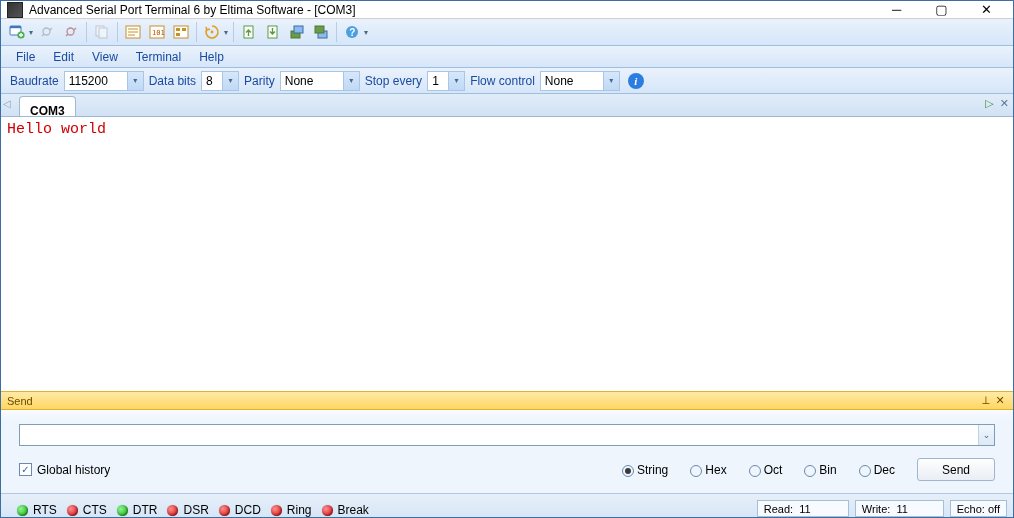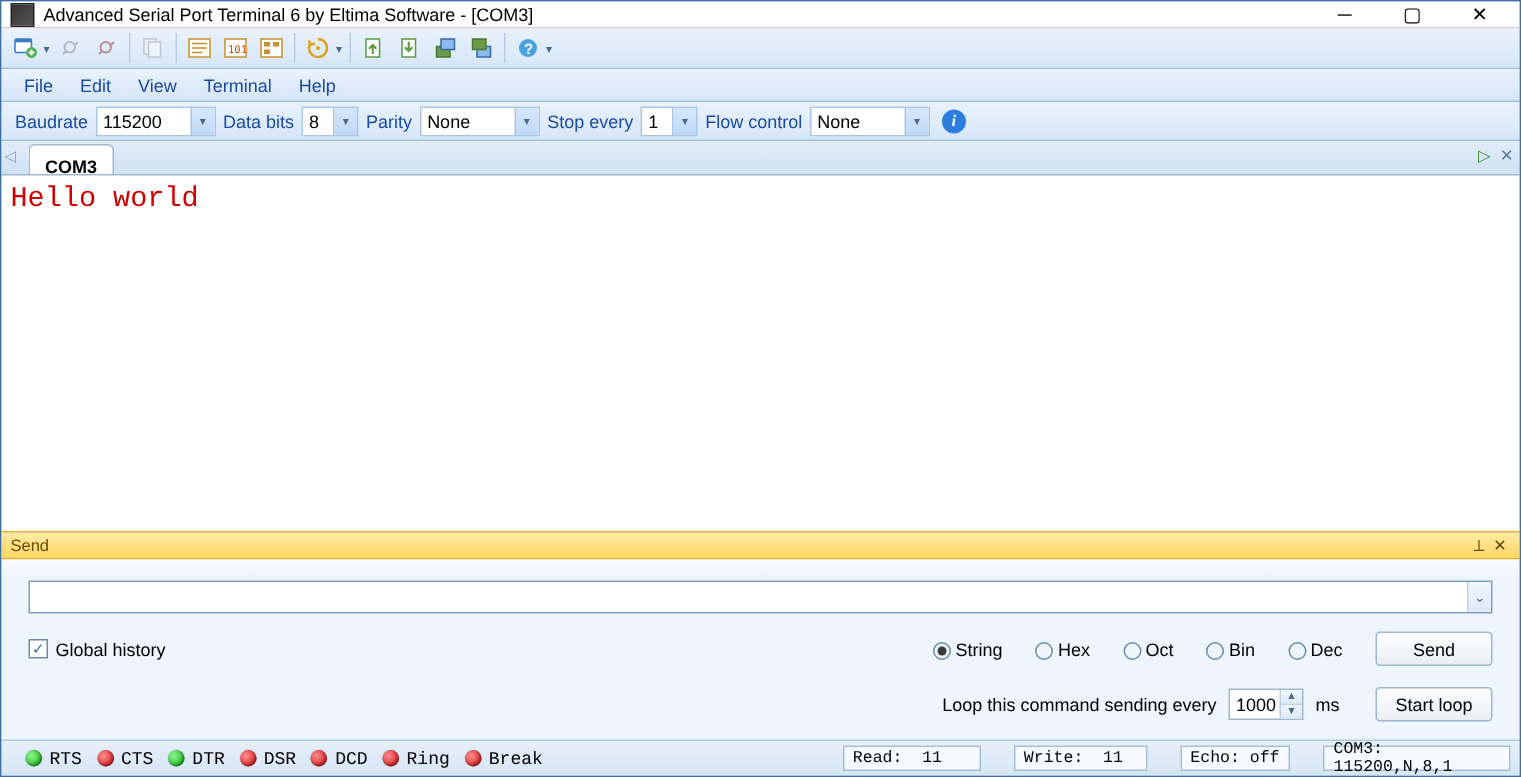--- a/index.html
+++ b/index.html
@@ -32,21 +32,21 @@
   .info-ic { width:16px; height:16px; border-radius:50%; background:#2b7de0; color:#fff; display:flex; align-items:center; justify-content:center; font-weight:bold; font-style:italic; font-size:11px; margin-left:8px; font-family:Georgia,serif; }
   
   
   .tabstrip { height:23px; background:linear-gradient(#e1ecf8,#d1e2f5); display:flex; align-items:flex-end; padding:0 6px; border-bottom:1px solid #a0b8d0; position:relative; }
   .tabstrip .navL { position:absolute; left:2px; top:4px; color:#8aa4c2; font-size:10px; }
   .tab { background:#fff; border:1px solid #a0b8d0; border-bottom:none; border-radius:4px 4px 0 0; padding:2px 10px; display:flex; align-items:center; gap:5px; height:20px; margin-left:12px; position:relative; z-index:1;flex-direction:column; }
   .tab .plug { width:12px; height:12px; }
   .tabR { position:absolute; right:4px; top:3px; display:flex; gap:6px; align-items:center; }
   .tabR span { color:#5a7a9a; font-size:11px; }
   
-  .terminal { flex:1; background:#fff; padding:4px 6px; font-family:"Courier New",monospace; font-size:19px; color:#d00000; overflow:auto; }
+  .terminal { flex:1; background:#fff; padding:4px 6px; font-family:"Courier New",monospace; font-size:15px; color:#d00000; overflow:auto; }
   
   
   .sendhdr { height:19px; background:linear-gradient(#ffeaa7,#ffd761); display:flex; align-items:center; padding:0 6px; color:#6a4a00; font-size:11px; border-top:1px solid #e0b030; border-bottom:1px solid #e0b030; }
   .sendhdr .sp { flex:1; }
   .sendhdr .pin, .sendhdr .cls { width:14px; text-align:center; color:#6a4a00; font-size:11px; }
   
   .sendbody { background:linear-gradient(#f8fbff,#eef5fd 12px,#eef5fd); padding:14px 18px 12px 18px; }
   .sendinput { width:100%; height:22px; border:1px solid #7e9db9; background:#fff; display:flex; }
   .sendinput .drop { width:16px; border-left:1px solid #bcd0e6; display:flex; align-items:center; justify-content:center; font-size:9px; color:#4a6a8a; background:linear-gradient(#f0f6fc,#dce9f7); }
   .sendrow2 { display:flex; align-items:center; margin-top:12px; }
@@ -55,21 +55,21 @@
   .radio.active::after { content:''; width:6px; height:6px; border-radius:50%; background:#3a3a3a; }
   .rgroup { display:flex; align-items:flex-end; margin-right:22px; }
   .btn { width:78px; height:23px; background:linear-gradient(#fefefe,#e9eef5); border:1px solid #9eb6ce; border-radius:3px; display:flex; align-items:center; justify-content:center; font-size:12px; }
   .sendrow3 { display:flex; align-items:center; justify-content:flex-end; margin-top:14px; gap:8px; }
   .spin { width:50px; height:21px; border:1px solid #9eb6ce; background:#fff; display:flex; align-items:center; padding:0 2px 0 4px; position:relative; }
   .spin .updn { position:absolute; right:0; top:0; bottom:0; width:15px; display:flex; flex-direction:column; }
   .spin .updn div { flex:1; background:linear-gradient(#f0f5fb,#dde9f6); border-left:1px solid #bcd0e6; display:flex; align-items:center; justify-content:center; font-size:7px; color:#4a6a8a; }
   .spin .updn div:first-child { border-bottom:1px solid #bcd0e6; }
   
   
-  .statusbar { height:24px; background:linear-gradient(#e6eff9,#d7e6f6); border-top:1px solid #b0c8e0; display:flex; align-items:center; padding:0 6px; gap:16px; font-size:12px;font-family:Liberation Mono, monospace; }
+  .statusbar { height:24px; background:linear-gradient(#e6eff9,#d7e6f6); border-top:1px solid #b0c8e0; display:flex; align-items:flex-end; padding:0 6px; gap:0; font-size:12px; }
   .led { width:11px; height:11px; border-radius:50%; margin:0 5px 0 10px; box-shadow:inset -1px -1px 2px rgba(0,0,0,.4), 0 0 1px rgba(0,0,0,.3); }
   .led.green { background:radial-gradient(circle at 35% 35%,#8ff58f,#0a0); }
   .led.red { background:radial-gradient(circle at 35% 35%,#ff8f8f,#c00); }
   .statusbar .sig { display:flex; align-items:center; }
   .sbox { border:1px solid #a5bfd9; background:#f7faff; padding:1px 6px; margin-left:6px; min-width:56px; height:17px; display:flex; align-items:center; font-size:11px; }
 </style>
 </head>
 <body>
 
 <div class="titlebar">
@@ -261,33 +261,20 @@
     <div class="rgroup">
         <div class="radio"></div>
         <span>Bin</span>
       </div>
     <div class="rgroup">
         <div class="radio"></div>
         <span>Dec</span>
       </div>
     <div class="btn">Send</div>
   </div>
-  <div class="sendrow3">
-    <span>Loop this command sending every</span>
-    <div class="spin">
-      <span>1000</span>
-      <div class="updn">
-          <div>▲</div>
-          <div>▼</div>
-        </div>
-    </div>
-    <span>ms</span>
-    <div style="width:8px"></div>
-    <div class="btn">Start loop</div>
-  </div>
 </div>
 
 <div class="statusbar">
   <div id="signals" style="display:flex;align-items:center">
       <div class="sig">
         <div class="led green"></div>
         <span>RTS</span>
       </div>
       <div class="sig">
         <div class="led red"></div>
@@ -311,14 +298,13 @@
       </div>
       <div class="sig">
         <div class="led red"></div>
         <span>Break</span>
       </div>
     </div>
   <div style="flex:1"></div>
   <div class="sbox" style="width:92px"><span>Read:</span>&nbsp;&nbsp;<span>11</span></div>
   <div class="sbox" style="width:89px"><span>Write:</span>&nbsp;&nbsp;<span>11</span></div>
   <div class="sbox">Echo: off</div>
-  <div class="sbox" style="width:125px">COM3: 115200,N,8,1</div>
 </div>
 
 </body></html>

